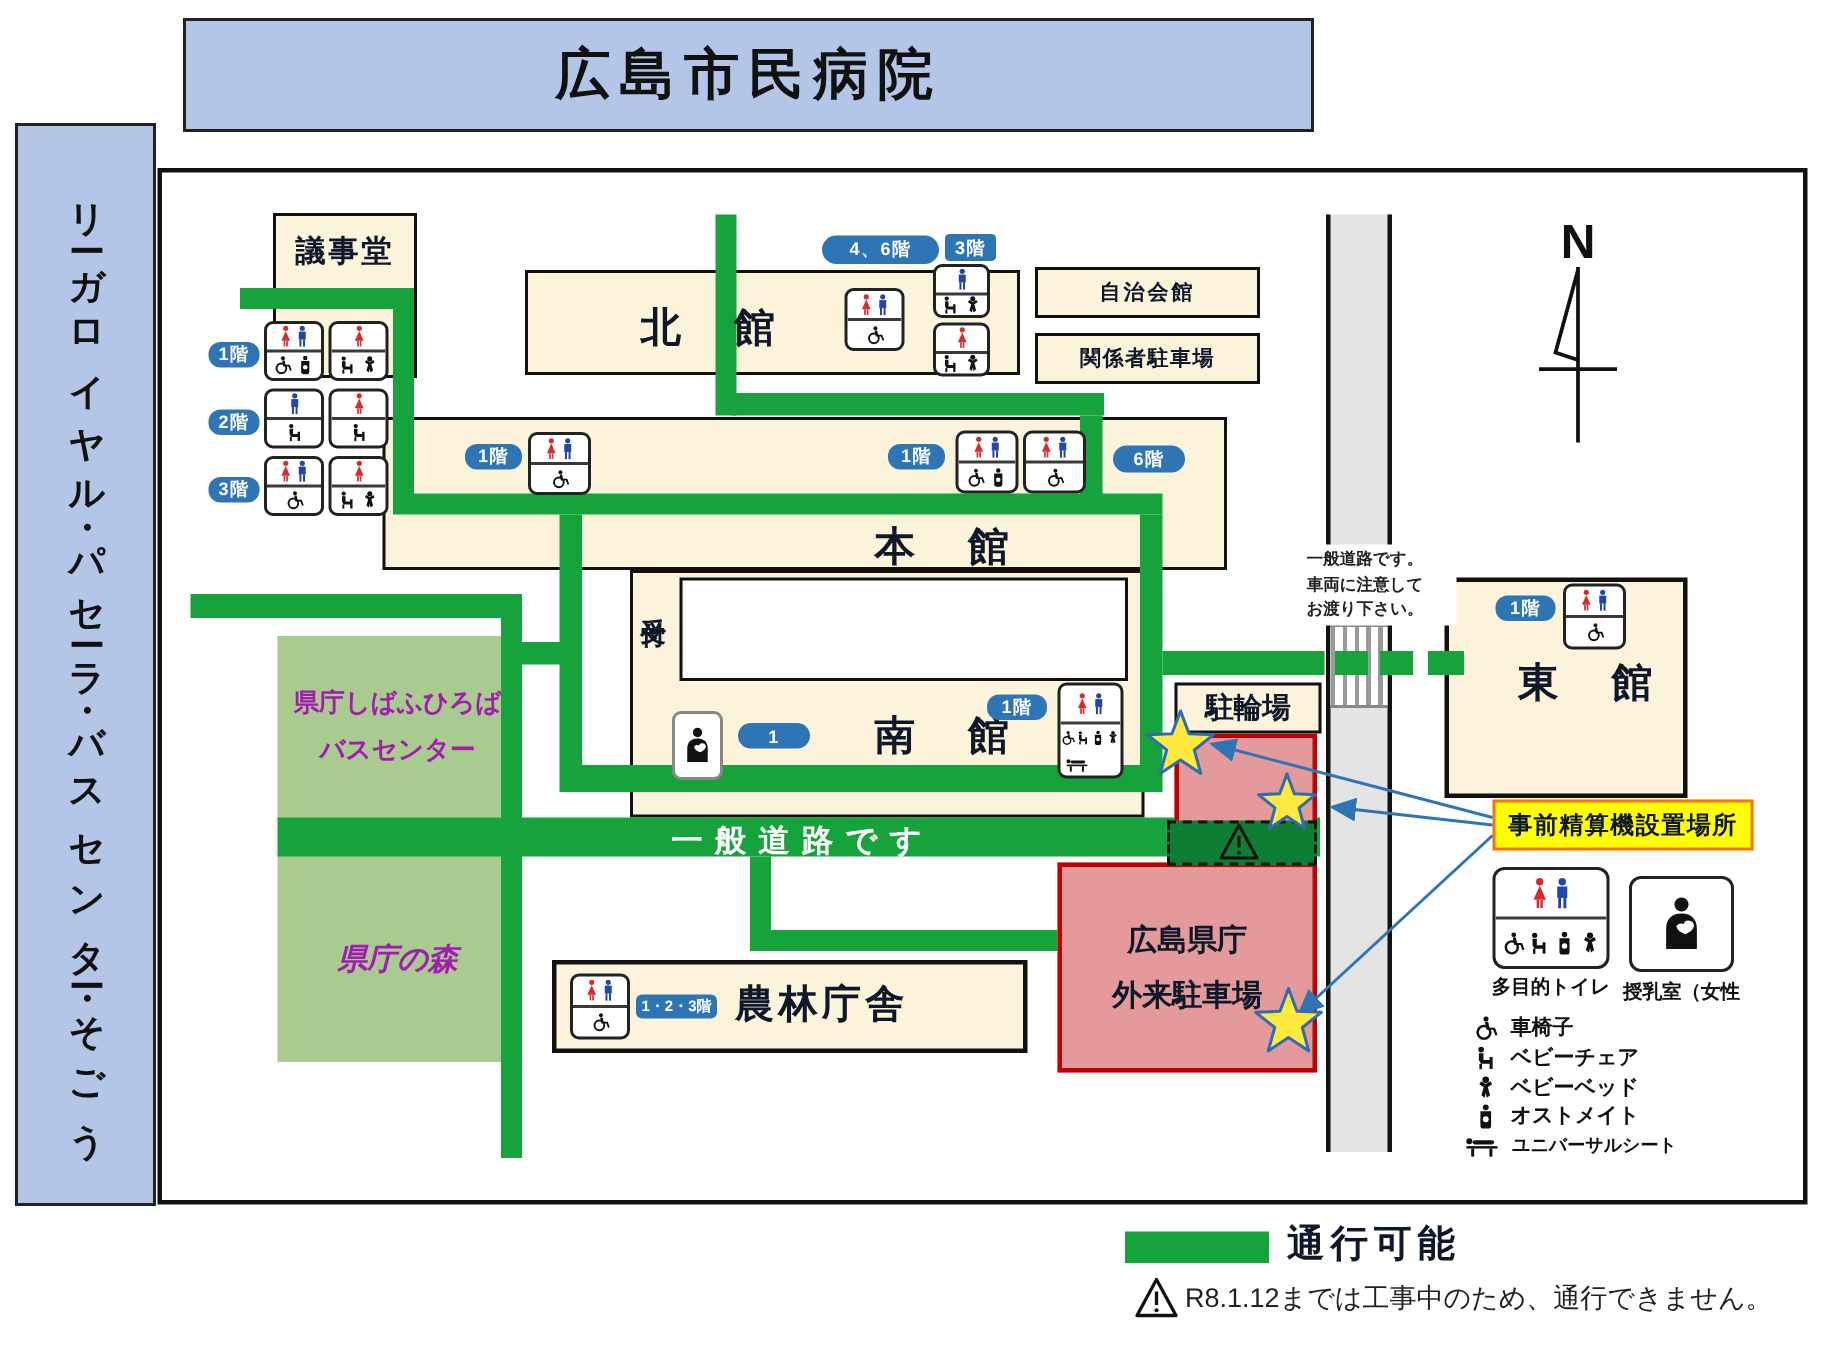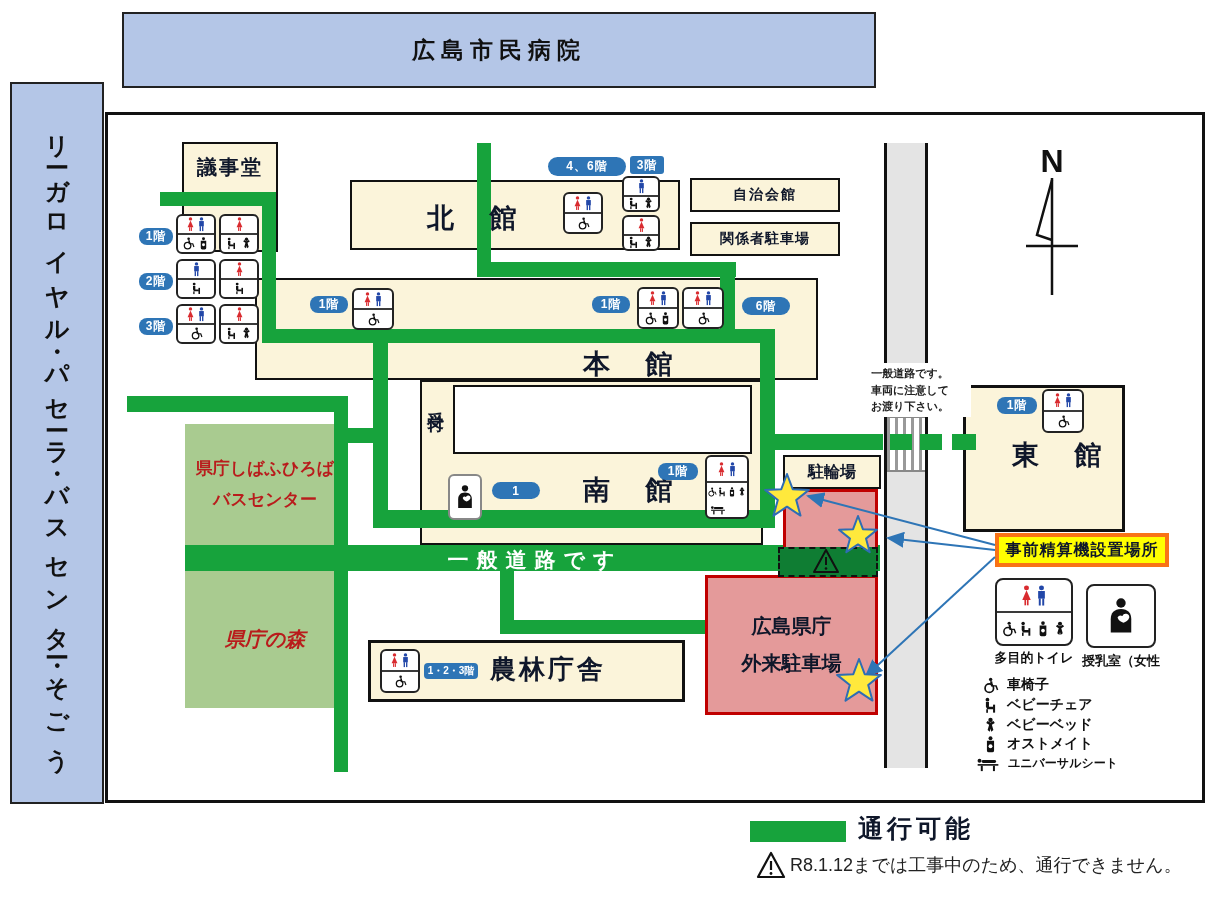--- a/index.html
+++ b/index.html
@@ -1,20 +1,20 @@
 <!DOCTYPE html>
 <html><head>
 <meta charset="utf-8">
 <style>
   html,body{margin:0;padding:0;background:#fff;font-family:"Liberation Sans","DejaVu Sans",sans-serif;}
   #stage{position:relative;width:1230px;height:898px;background:#fff;overflow:hidden;}
   .abs{position:absolute;}
   .banner{background:#b4c6e7;border:2px solid #222;display:flex;align-items:center;justify-content:center;color:#111;font-weight:bold;z-index:1;}
   .map{background:#fff;border:3px solid #111;z-index:1;}
-  .grass{background:#a9cb90;z-index:2;display:flex;flex-direction:column;align-items:center;justify-content:center;color:#b91c1c;font-weight:bold;text-align:center;}
+  .grass{background:#a9cb90;z-index:2;display:flex;flex-direction:column;align-items:center;justify-content:center;color:#a21caf;font-weight:bold;text-align:center;}
   .bld{background:#fbf4da;border:2px solid #111;z-index:3;box-sizing:border-box;}
   .bld.thick{border-width:3px;}
   .court{background:#fff;border:2px solid #111;z-index:3;}
   .path{background:#17a33c;z-index:4;}
   .road{background:#e4e4e4;border-left:3px solid #111;border-right:3px solid #111;z-index:2;box-sizing:border-box;}
   .crosswalk{z-index:3;background:repeating-linear-gradient(to right,#999 0 3px,#fff 3px 8px);border-top:2px solid #888;border-bottom:2px solid #888;box-sizing:border-box;}
   .redzone{background:#e49a9a;border:3px solid #c00000;z-index:4;box-sizing:border-box;}
   .construction{background:#0f7d33;border:2px dashed #111;z-index:5;box-sizing:border-box;}
   .blabel{color:#0f172a;font-weight:bold;z-index:6;white-space:nowrap;}
   .pill{background:#2e75b6;color:#fff;font-weight:bold;font-size:12px;display:flex;align-items:center;justify-content:center;border-radius:8px;z-index:6;letter-spacing:1px;white-space:nowrap;}
@@ -81,21 +81,21 @@
       <circle cx="13" cy="4.6" r="3.4" fill="currentColor"></circle>
       <path d="M13 9 c5 0 7.4 3 7.4 7.4 V26 H5.6 v-9.6 C5.6 12 8 9 13 9 Z" fill="currentColor"></path>
       <path d="M14 14 a2.6 2.6 0 0 1 5 1.1 c-.55 2.2-2.7 3.2-4.2 3.8 -1.6-.6-3.75-1.6-4.3-3.8 a2.6 2.6 0 0 1 3.5-1.1 Z" fill="#fff"></path>
     </symbol>
   </defs>
 </svg>
 
 <div id="stage">
 
   <div class="abs banner" style="left:122px;top:12px;width:750px;height:72px;">
-    <span style="font-size:23px;letter-spacing:6px;">広島市民病院</span>
+    <span style="font-size:37px;letter-spacing:6px;">広島市民病院</span>
   </div>
   <div class="abs banner" style="left:10px;top:82px;width:90px;height:718px;">
     <span class="vtext" style="font-size:24px;letter-spacing:8px;">リーガロイヤル・パセーラ・バスセンター・そごう</span>
   </div>
 
   <div class="abs map" style="left:105px;top:112px;width:1094px;height:685px;"></div>
 
   <div class="abs grass" style="left:185px;top:424px;width:160px;height:122px;font-size:17px;line-height:1.8;">
     <span>県庁しばふひろば</span>
     <span>バスセンター</span>
@@ -114,21 +114,21 @@
   <div class="abs court" style="left:453px;top:385px;width:295px;height:65px;"></div>
   <div class="abs bld thick" style="left:963px;top:385px;width:162px;height:147px;"></div>
   <div class="abs bld thick" style="left:368px;top:640px;width:317px;height:62px;"></div>
   <div class="abs bld" style="left:690px;top:178px;width:150px;height:34px;display:flex;align-items:center;justify-content:center;">
     <span class="blabel" style="position:static;font-size:14px;letter-spacing:2px;">自治会館</span>
   </div>
   <div class="abs bld" style="left:690px;top:222px;width:150px;height:34px;display:flex;align-items:center;justify-content:center;">
     <span class="blabel" style="position:static;font-size:14px;letter-spacing:1px;">関係者駐車場</span>
   </div>
   <div class="abs bld" style="left:783px;top:455px;width:98px;height:34px;display:flex;align-items:center;justify-content:center;z-index:5;">
-    <span class="blabel" style="position:static;font-size:16px;">駐輪場</span>
+    <span class="blabel" style="position:static;font-size:19px;">駐輪場</span>
   </div>
 
   <div class="abs path" style="left:160px;top:192px;width:116px;height:14px;"></div>
   <div class="abs path" style="left:262px;top:192px;width:14px;height:150px;"></div>
   <div class="abs path" style="left:477px;top:143px;width:14px;height:134px;"></div>
   <div class="abs path" style="left:488px;top:262px;width:248px;height:15px;"></div>
   <div class="abs path" style="left:720px;top:277px;width:15px;height:57px;"></div>
   <div class="abs path" style="left:262px;top:329px;width:513px;height:14px;"></div>
   <div class="abs path" style="left:760px;top:343px;width:15px;height:175px;"></div>
   <div class="abs path" style="left:775px;top:434px;width:108px;height:16px;"></div>
@@ -463,21 +463,21 @@
           <use href="#g-man"></use>
         </svg>
       </div>
     <div class="trow">
         <svg class="icon bg">
           <use href="#g-wheel"></use>
         </svg>
       </div>
   </div>
 
-  <div class="abs" style="left:995px;top:533px;width:174px;height:34px;background:#ffff00;border:4px solid #f97316;z-index:7;display:flex;align-items:center;justify-content:center;box-sizing:border-box;">
+  <div class="abs" style="left:995px;top:533px;width:174px;height:34px;background:#ffff00;border:2px solid #f97316;z-index:7;display:flex;align-items:center;justify-content:center;box-sizing:border-box;">
     <span class="blabel" style="position:static;font-size:16px;letter-spacing:1px;">事前精算機設置場所</span>
   </div>
 
   <div class="abs tbox" style="left:995px;top:578px;width:78px;height:68px;border-width:2.5px;border-radius:8px;">
     <div class="trow">
         <svg class="icon pg big w">
           <use href="#g-woman"></use>
         </svg>
         <svg class="icon pg big m">
           <use href="#g-man"></use>

